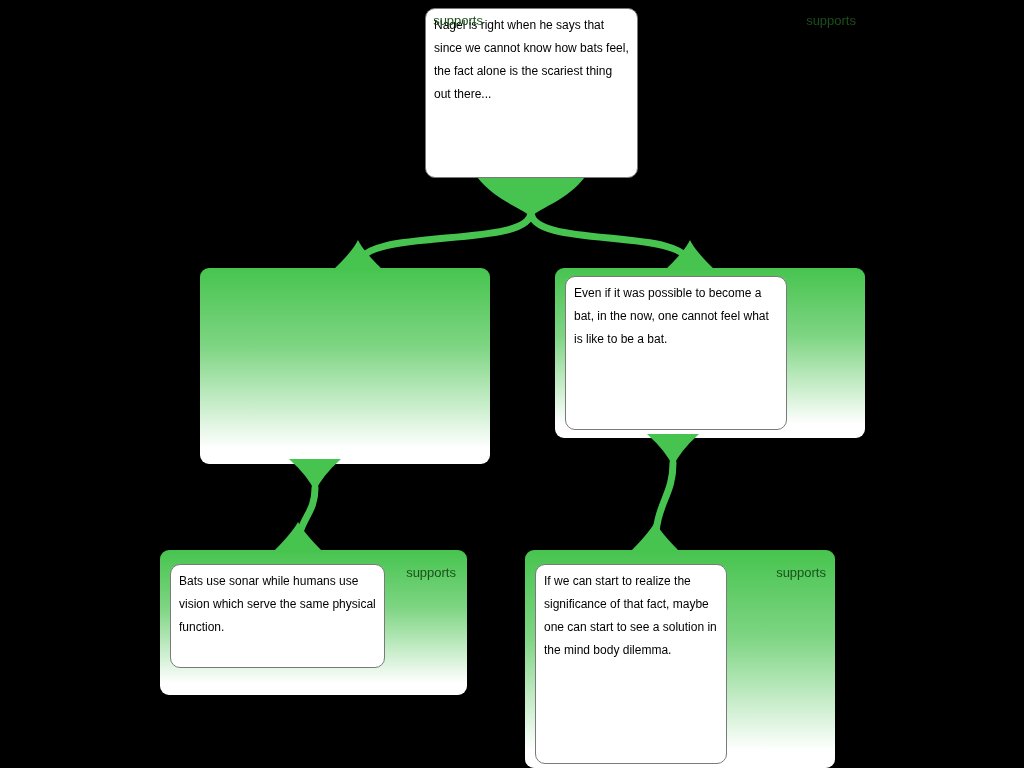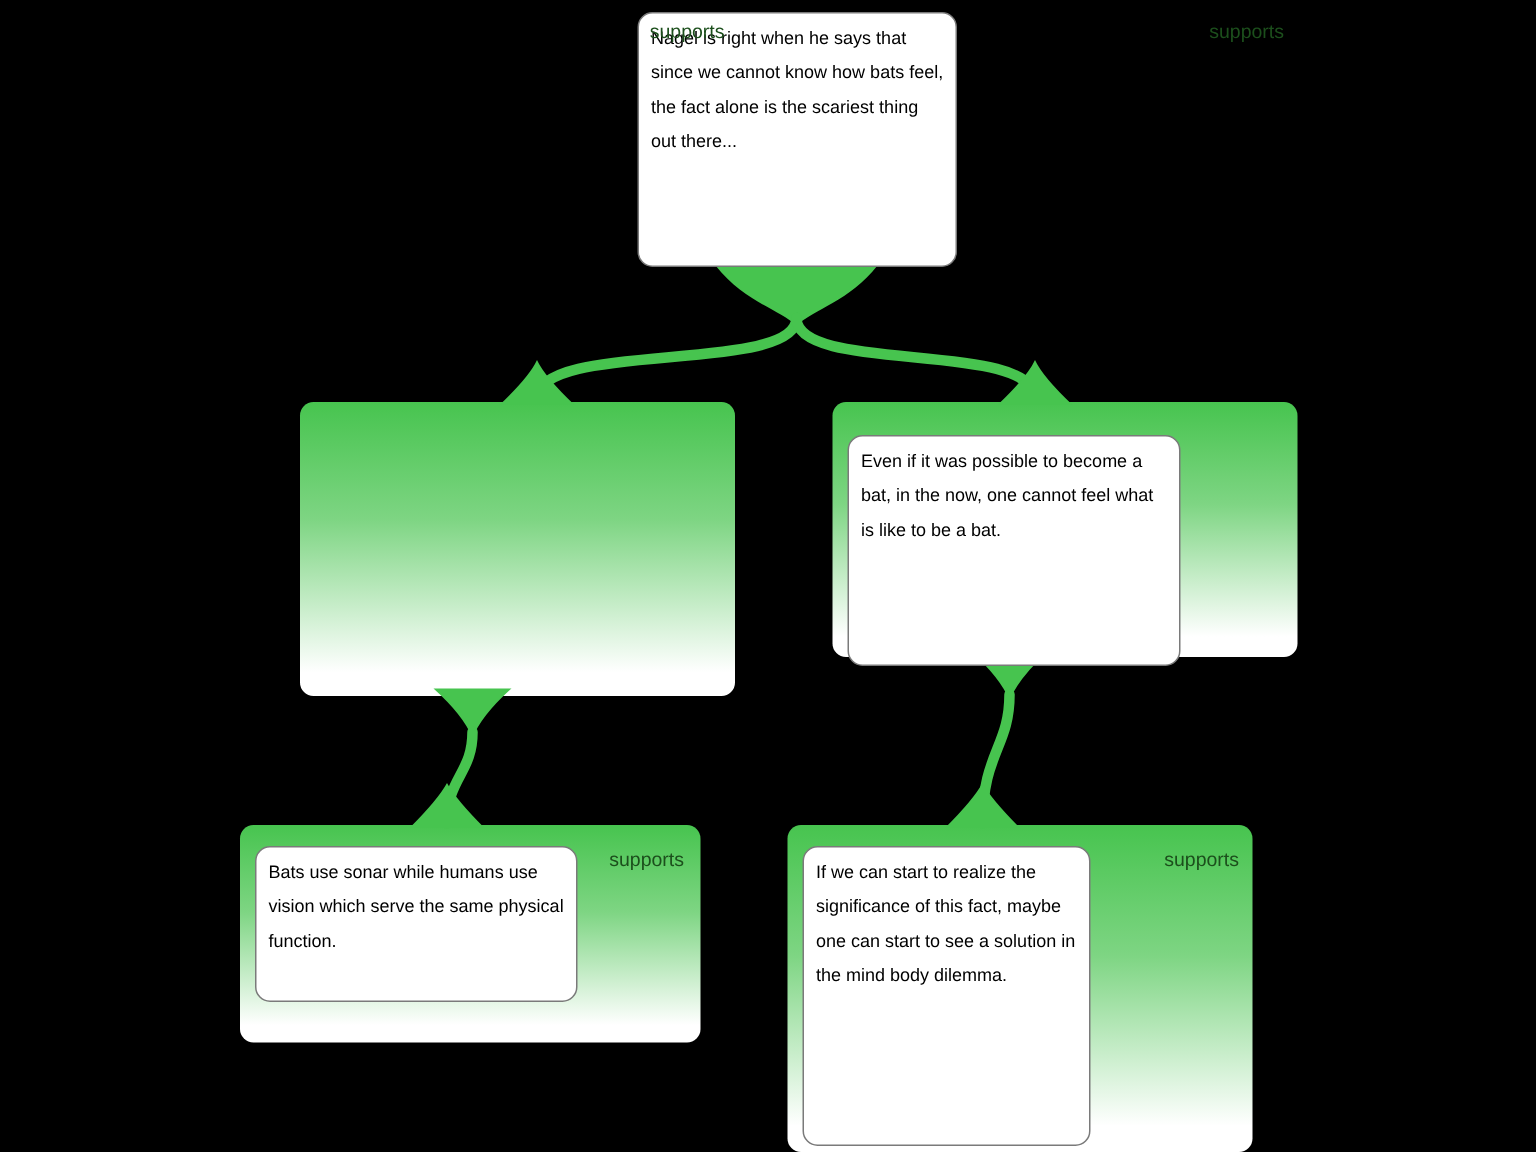--- a/index.html
+++ b/index.html
@@ -54,21 +54,21 @@
   .conn-fill { fill: #47c44f; stroke: none; }
   .conn-line { fill: none; stroke: #47c44f; stroke-width: 7; stroke-linecap: round; }
 
   
   #root-node        { left: 425px; top: 8px;   width: 213px; height: 170px; }
 
   #panel-left       { left: 200px; top: 268px; width: 290px; height: 196px; }
   #node-left        { left: 208px; top: 282px; width: 212px; height: 178px; }
 
   #panel-right      { left: 555px; top: 268px; width: 310px; height: 170px; }
-  #node-right       { left: 565px; top: 290px; width: 222px; height: 154px; }
+  #node-right       { left: 565px; top: 276px; width: 222px; height: 154px; }
 
   #panel-left-child { left: 160px; top: 550px; width: 307px; height: 145px; }
   #node-left-child  { left: 170px; top: 564px; width: 215px; height: 104px; }
 
   #panel-right-child{ left: 525px; top: 550px; width: 310px; height: 218px; }
   #node-right-child { left: 535px; top: 564px; width: 192px; height: 200px; }
 </style>
 </head>
 <body>
 
@@ -103,15 +103,15 @@
   <span class="rel-label" style="left:400px; top:565px; width:56px; text-align:right;">supports</span>
   <span class="rel-label" style="left:770px; top:565px; width:56px; text-align:right;">supports</span>
 
   <div class="node" id="root-node">Nagel is right when he says that since we cannot know how bats feel, the fact alone is the scariest thing out there...</div>
 
 
   <div class="node" id="node-right">Even if it was possible to become a bat, in the now, one cannot feel what is like to be a bat.</div>
 
   <div class="node" id="node-left-child">Bats use sonar while humans use vision which serve the same physical function.</div>
 
-  <div class="node" id="node-right-child">If we can start to realize the significance of this fact, maybe one can start to see a solution in the mind body dilemma.</div>
+  <div class="node" id="node-right-child">If we can start to realize the significance of that fact, maybe one can start to see a solution in the mind body dilemma.</div>
 
 </div>
 
 </body></html>

